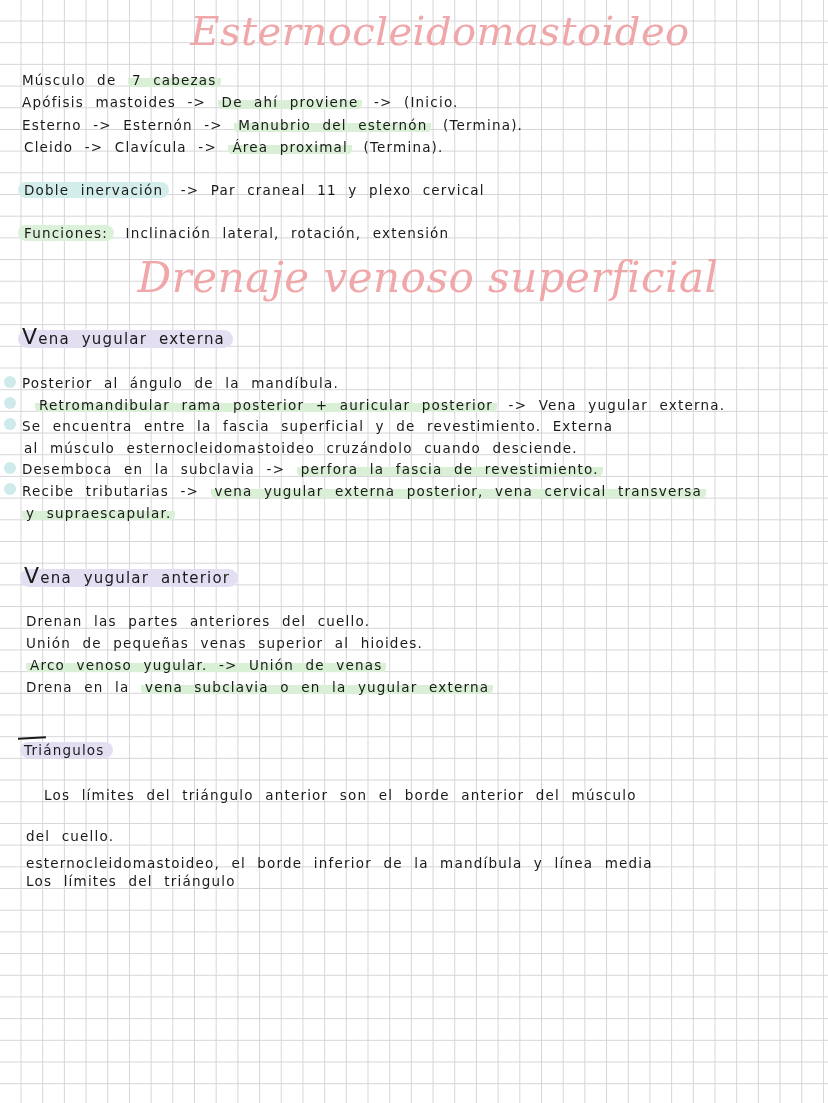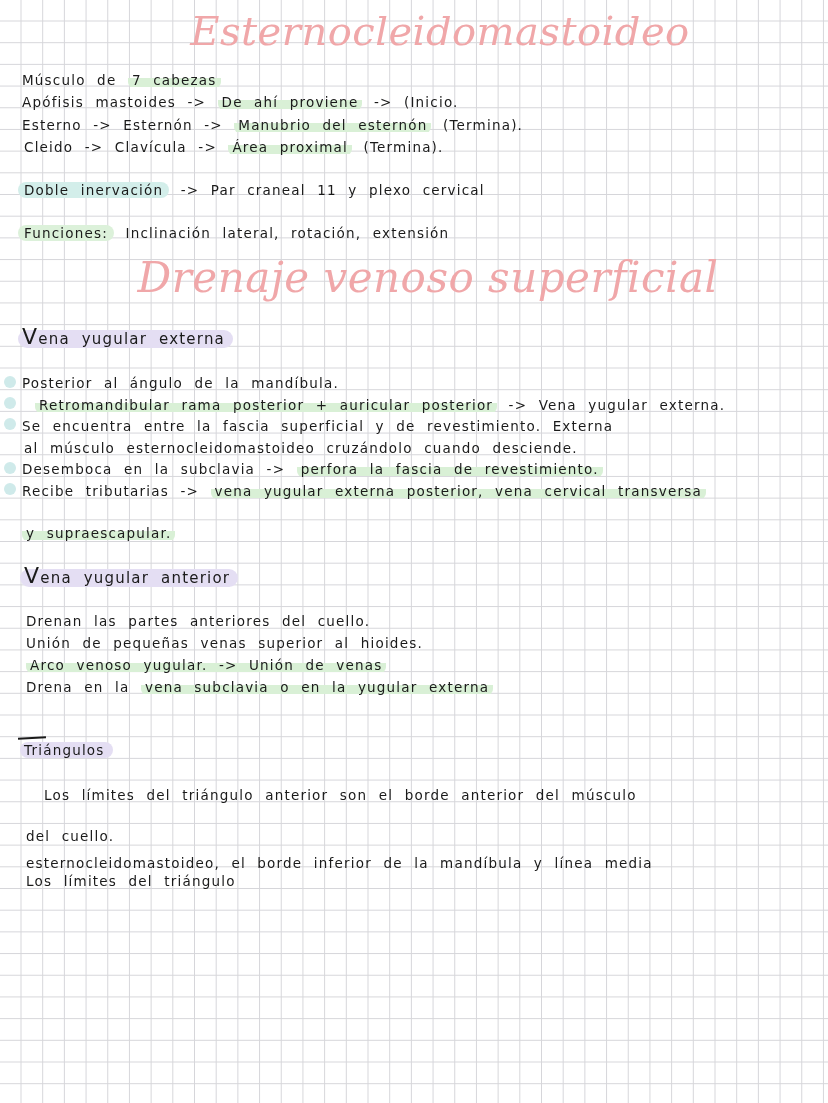--- a/index.html
+++ b/index.html
@@ -102,21 +102,21 @@
 <div class="line" style="left:22px; top:460px;">
   <span>Desemboca en la subclavia -&gt;</span>
   <span class="hl-green">perfora la fascia de revestimiento.</span>
 </div>
 
 <div class="bullet" style="top:483px;"></div>
 <div class="line" style="left:22px; top:482px;">
   <span>Recibe tributarias -&gt;</span>
   <span class="hl-green">vena yugular externa posterior, vena cervical transversa</span>
 </div>
-<div class="line" style="left:22px; top:504px;margin-top:20px;">
+<div class="line" style="left:22px; top:504px;">
   <span class="hl-green">y supraescapular.</span>
 </div>
 
 <div class="line heading" style="left:20px; top:567px;">
   <span class="hl-purple"><span class="cap">V</span><span>ena yugular anterior</span></span>
 </div>
 
 <div class="line" style="left:26px; top:612px;">
   <span>Drenan las partes anteriores del cuello.</span>
 </div>

